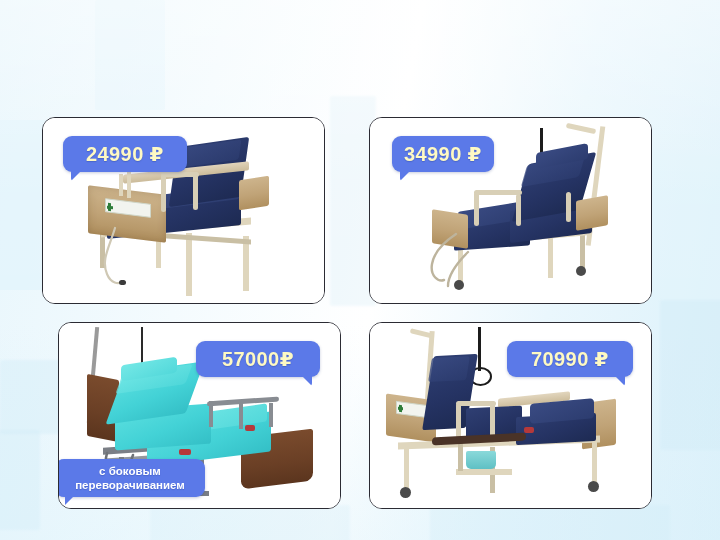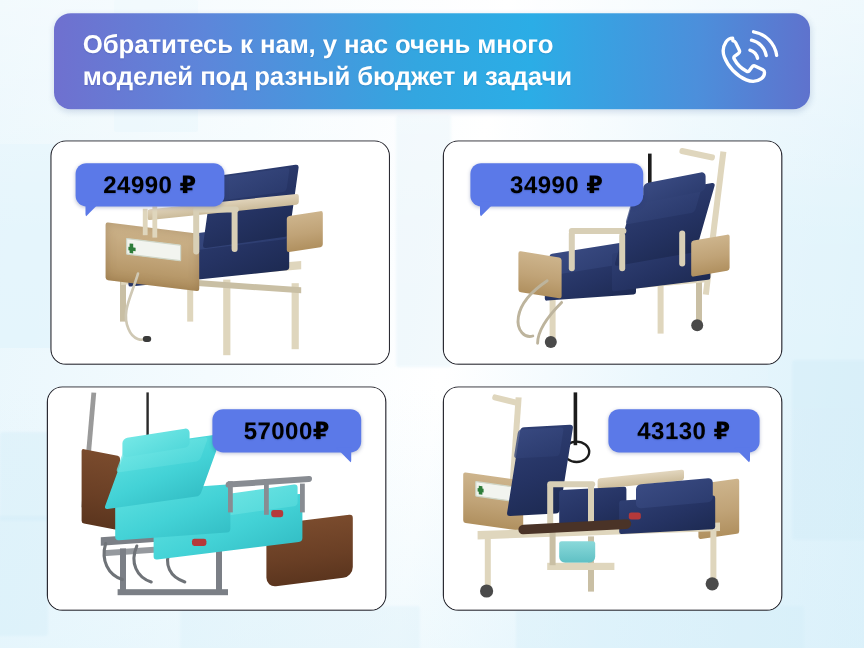--- a/index.html
+++ b/index.html
@@ -39,44 +39,44 @@
   }
   .phone-ic{width:56px;height:56px;flex:0 0 auto;margin-right:4px;}
 
   
   .card{
     position:absolute;background:#ffffff;border:1.4px solid #2b2b33;
     border-radius:13px;overflow:hidden;
   }
   #card-0{left:42px;top:117px;width:281px;height:185px;}
   #card-1{left:369px;top:117px;width:281px;height:185px;}
-  #card-2{left:39px;top:322px;width:281px;height:185px;}
+  #card-2{left:58px;top:322px;width:281px;height:185px;}
   #card-3{left:369px;top:322px;width:281px;height:185px;}
 
   .photo{position:absolute;inset:0;background:#fff;}
 
   
   .bubble{
     position:absolute;z-index:6;
-    background:#5b79e8;color:#000000;font-weight:bold;
+    background:#5b79e8;color:#fef9c3;font-weight:bold;
     border-radius:9px;display:flex;align-items:center;justify-content:center;
     box-shadow:0 1px 3px rgba(30,50,120,.25);
   }
   .bubble .txt{font-size:20px;letter-spacing:.4px;white-space:nowrap;
     text-shadow:0 1px 1px rgba(20,40,110,.25);}
   .bubble::after{
     content:"";position:absolute;width:13px;height:13px;background:#5b79e8;
     left:8px;bottom:-9px;border-bottom-left-radius:3px;
     clip-path:polygon(0 0,100% 0,0 100%);
   }
   .bubble.right-tail::after{left:auto;right:8px;
     clip-path:polygon(0 0,100% 0,100% 100%);border-bottom-left-radius:0;border-bottom-right-radius:3px;}
 
   #bub-0{left:20px;top:18px;width:124px;height:36px;}
-  #bub-1{left:22px;top:18px;width:144px;height:36px;}
+  #bub-1{left:22px;top:18px;width:102px;height:36px;}
   #bub-2{left:137px;top:18px;width:124px;height:36px;}
   #bub-3{left:137px;top:18px;width:126px;height:36px;}
 
   
   .cap{
     position:absolute;z-index:6;background:#5b79e8;color:#fff;
     font-weight:bold;border-radius:9px;
     display:flex;align-items:center;justify-content:center;text-align:center;
     box-shadow:0 1px 3px rgba(30,50,120,.25);
   }
@@ -127,32 +127,20 @@
     <div class="blk soft" style="left:-20px;top:430px;width:60px;height:100px;"></div>
     <div class="blk light" style="left:95px;top:0px;width:70px;height:110px;opacity:.5;"></div>
     <div class="blk soft" style="left:330px;top:96px;width:46px;height:210px;opacity:.25;"></div>
     <div class="blk light" style="left:640px;top:150px;width:90px;height:190px;opacity:.55;"></div>
     <div class="blk soft" style="left:660px;top:300px;width:70px;height:150px;"></div>
     <div class="blk soft" style="left:430px;top:505px;width:240px;height:40px;opacity:.3;"></div>
     <div class="blk soft" style="left:150px;top:505px;width:200px;height:40px;opacity:.25;"></div>
   </div>
   <div class="bg-wash"></div>
 
-  <div class="banner">
-    <div class="banner-text">Обратитесь к нам, у нас очень много
-моделей под разный бюджет и задачи</div>
-    <span class="phone-ic">
-      <svg viewBox="0 0 64 64" width="56" height="56" fill="none" stroke="#ffffff" stroke-width="3.2" stroke-linecap="round" stroke-linejoin="round">
-        <path d="M20 10c-2.6 0-5 1.6-6.4 3.8-2.6 4-3.4 9.2-1.4 14.4 3.4 9 11.4 17.6 20.8 21.6 5.2 2.2 10.6 1.6 14.4-1.2 2-1.5 3-3.6 3-5.8 0-1.1-.6-2.1-1.6-2.6l-7-3.4c-1.2-.6-2.7-.2-3.5.9l-2.4 3.3c-.6.8-1.7 1.1-2.6.6-5-2.6-9.2-6.8-11.8-11.8-.5-.9-.2-2 .6-2.6l3.3-2.4c1.1-.8 1.5-2.3.9-3.5l-3.4-7c-.5-1-1.5-1.6-2.6-1.6z"></path>
-        <path d="M38 12c7.2 1.6 12.8 7.4 14 14.6"></path>
-        <path d="M36.5 21.5c3.6 1.1 6.4 4 7.3 7.7"></path>
-        <path d="M40 4c11.5 2 20.3 11 22 22.5"></path>
-      </svg>
-    </span>
-  </div>
 
   <div class="card" id="card-0">
     <div class="photo">
 
       <div class="pt frame" style="left:143px;top:115px;width:6px;height:63px;"></div>
       <div class="pt frame" style="left:200px;top:118px;width:6px;height:55px;"></div>
       <div class="pt frame-d" style="left:57px;top:112px;width:5px;height:38px;"></div>
       <div class="pt frame" style="left:113px;top:95px;width:5px;height:55px;"></div>
 
       <div class="pt frame" style="left:58px;top:106px;width:150px;height:7px;transform:skewY(-5deg);"></div>
@@ -270,20 +258,24 @@
       <div class="pt steel" style="left:148px;top:76px;width:72px;height:5px;transform:skewY(-4deg);border-radius:3px;background:#888c92;"></div>
       <div class="pt steel" style="left:150px;top:78px;width:4px;height:26px;background:#888c92;"></div>
       <div class="pt steel" style="left:180px;top:80px;width:4px;height:26px;background:#888c92;"></div>
       <div class="pt steel" style="left:210px;top:80px;width:4px;height:24px;background:#888c92;"></div>
       <div class="pt" style="left:186px;top:102px;width:10px;height:6px;background:#b5393a;border-radius:2px;"></div>
       <div class="pt" style="left:120px;top:126px;width:12px;height:6px;background:#b5393a;border-radius:2px;"></div>
     </div>
     <div class="bubble right-tail" id="bub-2">
       <span class="txt">57000₽</span>
     </div>
+    <div class="cap" id="cap-2">
+      <span class="txt">с боковым
+переворачиванием</span>
+    </div>
   </div>
 
   <div class="card" id="card-3">
     <div class="photo">
 
       <div class="pt frame" style="left:56px;top:8px;width:5px;height:106px;transform:rotate(4deg);"></div>
       <div class="pt frame" style="left:40px;top:8px;width:24px;height:5px;transform:rotate(14deg);border-radius:2px;"></div>
       <div class="pt" style="left:108px;top:4px;width:2.5px;height:44px;background:#1c1c1c;"></div>
       <div class="pt" style="left:99px;top:44px;width:19px;height:15px;border:2.8px solid #1c1c1c;border-radius:50%;"></div>
 
@@ -316,18 +308,18 @@
       <div class="pt frame-d" style="left:88px;top:114px;width:5px;height:34px;"></div>
 
       <div class="pt rail" style="left:86px;top:80px;width:5px;height:40px;border-radius:3px;"></div>
       <div class="pt rail" style="left:120px;top:80px;width:5px;height:40px;border-radius:3px;"></div>
       <div class="pt rail" style="left:86px;top:78px;width:40px;height:5px;border-radius:3px;"></div>
 
       <div class="pt" style="left:62px;top:112px;width:94px;height:8px;transform:skewY(-3deg);border-radius:4px;background:#4a3327;"></div>
       <div class="pt" style="left:154px;top:104px;width:10px;height:6px;background:#b5393a;border-radius:2px;"></div>
     </div>
     <div class="bubble right-tail" id="bub-3">
-      <span class="txt">43130 ₽</span>
+      <span class="txt">70990 ₽</span>
     </div>
   </div>
 
 
 </div>
 
 </body></html>

